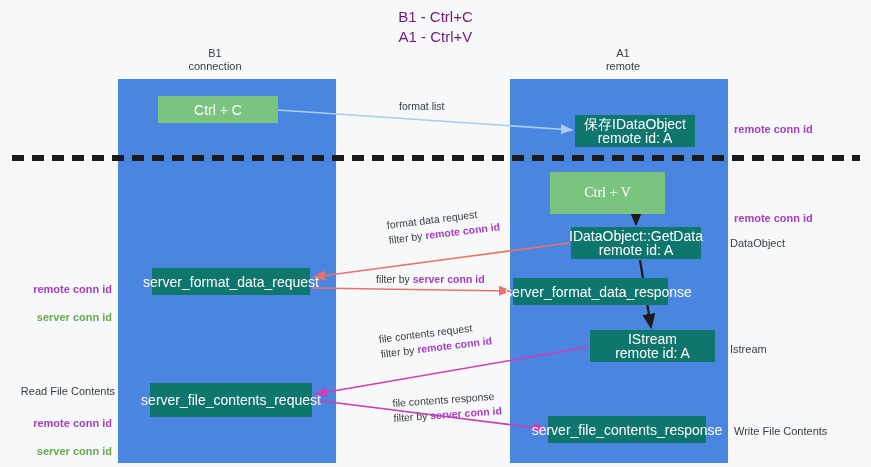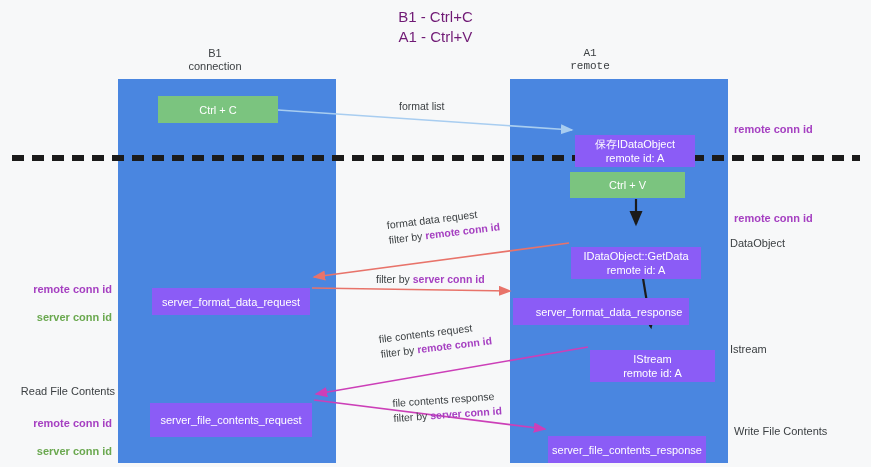--- a/index.html
+++ b/index.html
@@ -20,50 +20,50 @@
     font-size:15px;line-height:20px;color:#701a75;
     white-space:pre-line;
   }
 
   
   .col-head{
     text-align:center;font-size:11px;line-height:13px;color:#3c4043;
     white-space:pre-line;
   }
   #head-b1{left:155px;top:47px;width:120px;}
-  #head-a1{left:530px;top:47px;width:120px;font-family:Liberation Mono, monospace;}
+  #head-a1{left:563px;top:47px;width:120px;}
 
   
   .lane{background:#4a86e0;}
   #lane-b1{left:118px;top:79px;width:218px;height:384px;}
   #lane-a1{left:510px;top:79px;width:218px;height:384px;}
 
   
   #divider{
     left:12px;top:155px;width:848px;height:6px;
     background-image:repeating-linear-gradient(to right,#1b1b1b 0 12px,transparent 12px 20px);
   }
 
   
   .node{
     box-sizing:border-box;
     display:flex;align-items:center;justify-content:center;
-    text-align:center;color:#ffffff;font-size:11px;line-height:14px;
+    text-align:center;color:#ffffff;font-size:14px;line-height:14px;
     white-space:pre-line;
     padding:2px 4px;
   }
   .green{background:#7bc47f;}
-  .orange{background:#8b5cf6;margin-top:20px;}
+  .orange{background:#0f766e;}
 
   #n-ctrlc{left:158px;top:96px;width:120px;height:27px;}
   #n-idataobject{left:575px;top:115px;width:120px;height:32px;}
-  #n-ctrlv{left:570px;top:172px;width:115px;height:26px;}
+  #n-ctrlv{left:550px;top:172px;width:115px;height:42px;font-family:Liberation Serif, serif;}
   #n-getdata{left:571px;top:227px;width:130px;height:32px;}
   #n-fmtreq{left:152px;top:268px;width:158px;height:27px;}
-  #n-fmtresp{left:513px;top:278px;width:176px;height:27px;padding-left:20px;}
+  #n-fmtresp{left:513px;top:278px;width:155px;height:27px;padding-left:20px;}
   #n-istream{left:590px;top:330px;width:125px;height:32px;}
   #n-filereq{left:150px;top:383px;width:162px;height:34px;}
   #n-fileresp{left:548px;top:416px;width:158px;height:27px;}
 
   
   .side-label{font-size:11px;line-height:14px;white-space:pre-line;}
   .purple{color:#a53fc1;font-weight:bold;}
   .green-t{color:#6aa84f;font-weight:bold;}
   .plain{color:#3c4043;}
 

